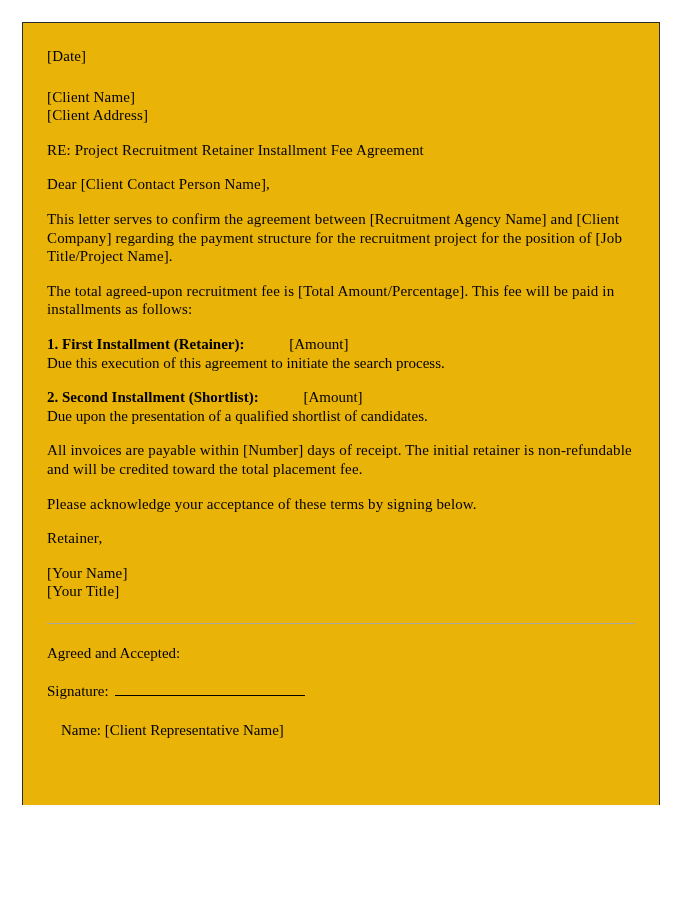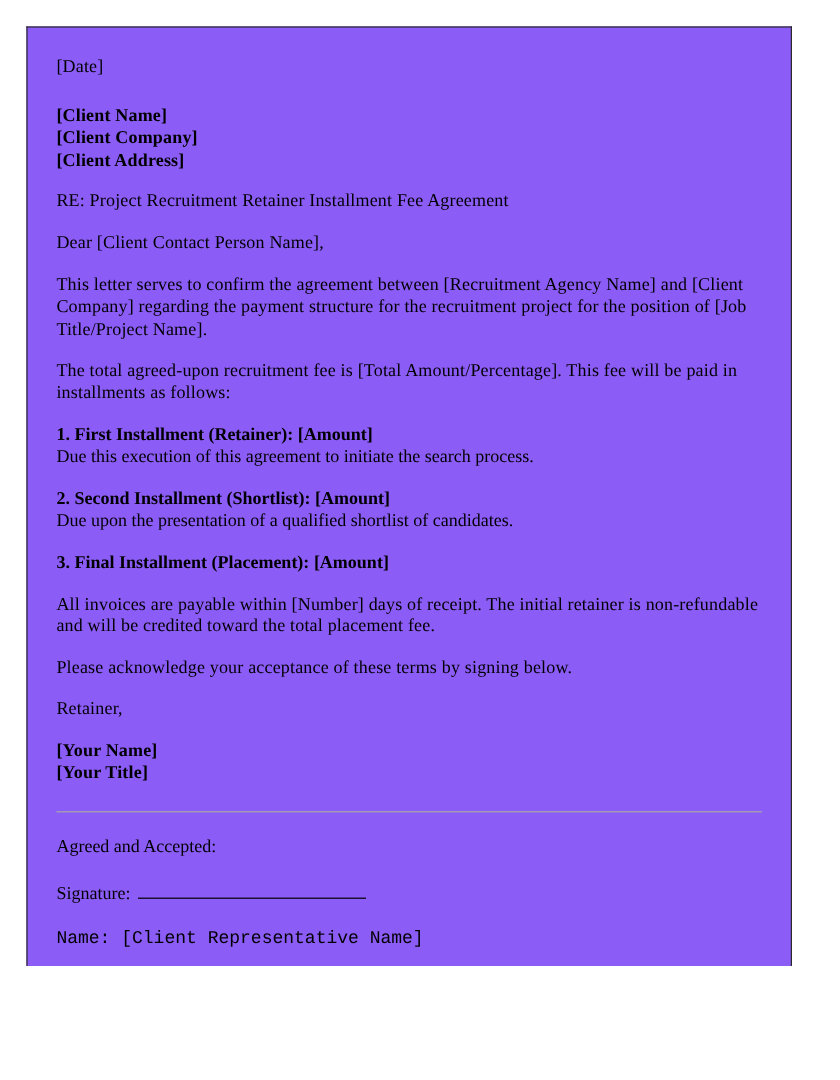--- a/index.html
+++ b/index.html
@@ -19,21 +19,21 @@
   
   .page-sheet {
     position: absolute;
     left: 22px;
     top: 22px;
     width: 638px;          
     height: 783px;         
     box-sizing: border-box;
     border: 1px solid #2b2b2b;
     border-bottom: none;
-    background: #8b5cf6;
+    background: #eab308;
   }
 
   .page-inner {
     padding: 24px 26px 0 24px;
   }
 
   
   .line,
   .para,
   .head {
@@ -52,39 +52,39 @@
     font-weight: normal;
     margin: 16px 0 16px 0;
   }
 
   .block {
     margin: 0 0 16px 0;
   }
   .block .line {
     display: block;
     white-space: nowrap;
-    font-weight: bold;
   }
 
   .date-line {
     margin: 0 0 22px 0;
   }
 
   
   .installment {
     margin: 0 0 16px 0;
   }
   .installment .inst-title {
     font-size: 15px;
     line-height: 18.6px;
     font-weight: bold;
     display: block;
   }
   .installment .inst-title .inst-amount {
-    font-weight: bold;
+    font-weight: normal;
+    margin-left: 41px;
   }
   .installment .inst-desc {
     font-size: 15px;
     line-height: 18.6px;
     display: block;
   }
 
   
   .divider {
     border: none;
@@ -111,36 +111,34 @@
     width: 190px;
     border-bottom: 1.6px solid #000000;
     height: 0.75em;
     margin-left: 6px;
     vertical-align: baseline;
   }
 
   .name-row {
     font-size: 15px;
     line-height: 18.6px;
-    margin: 0;
+    margin: 14px;
     white-space: nowrap;
-    font-family: Liberation Mono, monospace;
   }
 </style>
 </head>
 <body>
 
 <div class="page-sheet">
   <div class="page-inner">
 
     <div class="para date-line">[Date]</div>
 
     <div class="block">
       <span class="line">[Client Name]</span>
-      <span class="line">[Client Company]</span>
       <span class="line">[Client Address]</span>
     </div>
 
     <div class="head">RE: Project Recruitment Retainer Installment Fee Agreement</div>
 
     <div class="para">Dear [Client Contact Person Name],</div>
 
     <div class="para">This letter serves to confirm the agreement between [Recruitment Agency Name] and [Client Company] regarding the payment structure for the recruitment project for the position of [Job Title/Project Name].</div>
 
     <div class="para">The total agreed-upon recruitment fee is [Total Amount/Percentage]. This fee will be paid in installments as follows:</div>
@@ -149,21 +147,20 @@
       <span class="inst-title"><span>1. First Installment (Retainer): </span><span class="inst-amount">[Amount]</span></span>
       <span class="inst-desc">Due this execution of this agreement to initiate the search process.</span>
     </div>
 
     <div class="installment">
       <span class="inst-title"><span>2. Second Installment (Shortlist): </span><span class="inst-amount">[Amount]</span></span>
       <span class="inst-desc">Due upon the presentation of a qualified shortlist of candidates.</span>
     </div>
 
     <div class="installment">
-      <span class="inst-title"><span>3. Final Installment (Placement): </span><span class="inst-amount">[Amount]</span></span>
     </div>
 
     <div class="para">All invoices are payable within [Number] days of receipt. The initial retainer is non-refundable and will be credited toward the total placement fee.</div>
 
     <div class="para">Please acknowledge your acceptance of these terms by signing below.</div>
 
     <div class="para">Retainer,</div>
 
     <div class="block">
       <span class="line">[Your Name]</span>

